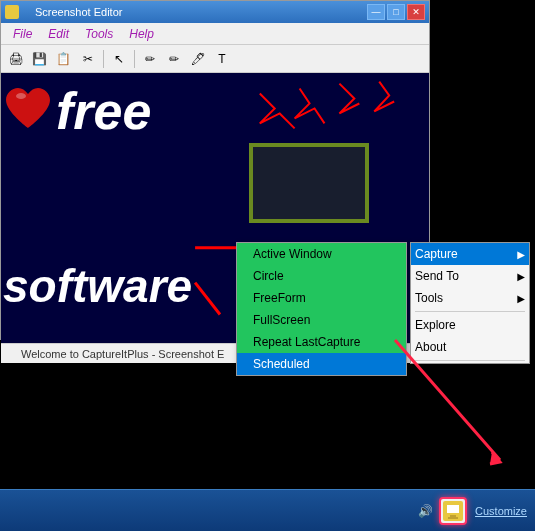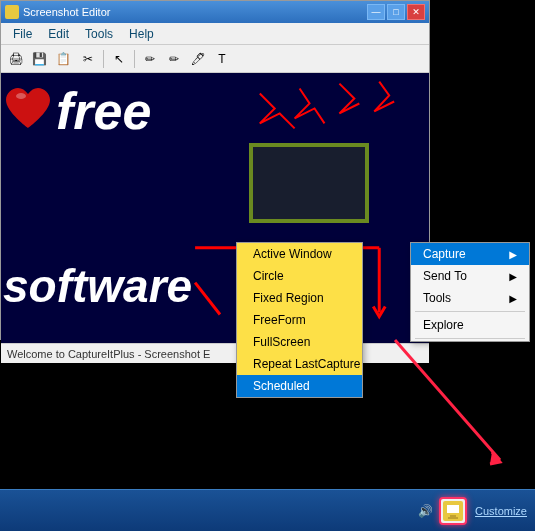--- a/index.html
+++ b/index.html
@@ -31,21 +31,21 @@
       display: flex;
       align-items: center;
       justify-content: space-between;
       padding: 0 4px;
       color: white;
       font-size: 11px;
     }
     .title-bar-left {
       display: flex;
       align-items: center;
-      gap: 4px;
+      gap: 16px;
     }
     .title-icon {
       width: 14px; height: 14px;
       background: #e8c840;
       border-radius: 2px;
     }
     .title-controls {
       display: flex;
       gap: 2px;
     }
@@ -65,22 +65,23 @@
       background: #f0f0f0;
       height: 22px;
       display: flex;
       align-items: center;
       border-bottom: 1px solid #ccc;
       padding: 0 4px;
     }
     .menu-item {
       padding: 18px 8px;
       font-size: 12px;
-      color: #0c4a6e;
-      cursor: pointer;
+      color: #a21caf;
+      cursor: pointer;
+      font-style: italic;
     }
 
     
     .toolbar {
       background: #f0f0f0;
       height: 28px;
       display: flex;
       align-items: center;
       padding: 0 4px;
       border-bottom: 1px solid #ccc;
@@ -129,21 +130,21 @@
       width: 100%; height: 100%;
     }
 
     
     .status-bar {
       height: 20px;
       background: #f0f0f0;
       border-top: 1px solid #ccc;
       display: flex;
       align-items: center;
-      padding: 0 6px;
+      padding: 0 20px;
       font-size: 11px;
       color: #333;
     }
 
     
     .taskbar {
       position: absolute;
       bottom: 0; left: 0; right: 0;
       height: 42px;
       background: linear-gradient(to bottom, #1a5296, #0d3a78);
@@ -181,22 +182,22 @@
       text-decoration: underline;
       cursor: pointer;
       margin-left: 4px;
     }
 
     
     .context-menu-left {
       position: absolute;
       top: 242px;
       left: 236px;
-      width: 127px;
-      background: #fde047;
+      width: 171px;
+      background: #22c55e;
       border: 1px solid #999;
       box-shadow: 2px 2px 6px rgba(0,0,0,0.3);
       z-index: 100;
     }
     .ctx-item {
       padding: 4px 16px;
       font-size: 12px;
       color: #000;
       cursor: pointer;
       white-space: nowrap;
@@ -208,21 +209,21 @@
       position: absolute;
       top: 242px;
       left: 410px;
       width: 120px;
       background: #f5f5f5;
       border: 1px solid #999;
       box-shadow: 2px 2px 6px rgba(0,0,0,0.3);
       z-index: 100;
     }
     .ctx-item-right {
-      padding: 4px 12px;
+      padding: 4px 4px;
       font-size: 12px;
       color: #000;
       cursor: pointer;
       display: flex;
       align-items: center;
       justify-content: space-between;
     }
     .ctx-item-right.highlighted { background: #0078d7; color: white; }
     .ctx-arrow { font-size: 10px; }
     .ctx-sep {
@@ -315,21 +316,20 @@
   </div>
 
   <div class="status-bar">
     <span>Welcome to CaptureItPlus - Screenshot E</span>
   </div>
 </div>
 
 <div class="context-menu-left">
   <div class="ctx-item">Active Window</div>
   <div class="ctx-item">Circle</div>
-  <div class="ctx-item">Fixed Region</div>
   <div class="ctx-item">FreeForm</div>
   <div class="ctx-item">FullScreen</div>
   <div class="ctx-item">Repeat LastCapture</div>
   <div class="ctx-item highlighted">Scheduled</div>
 </div>
 
 <div class="context-menu-right">
   <div class="ctx-item-right highlighted">
     <span>Capture</span>
     <span class="ctx-arrow">▶</span>
@@ -338,20 +338,23 @@
     <span>Send To</span>
     <span class="ctx-arrow">▶</span>
   </div>
   <div class="ctx-item-right">
     <span>Tools</span>
     <span class="ctx-arrow">▶</span>
   </div>
   <div class="ctx-sep"></div>
   <div class="ctx-item-right">
     <span>Explore</span>
+  </div>
+  <div class="ctx-item-right">
+    <span>About</span>
   </div>
   <div class="ctx-sep"></div>
 </div>
 
 <div class="taskbar">
   <div class="taskbar-icon">🔊</div>
   <div class="taskbar-icon-highlight">
     <div class="taskbar-icon-img">
       <svg width="18" height="18" viewBox="0 0 18 18">
         <rect x="1" y="1" width="16" height="12" fill="#e8c840" rx="1"></rect>

